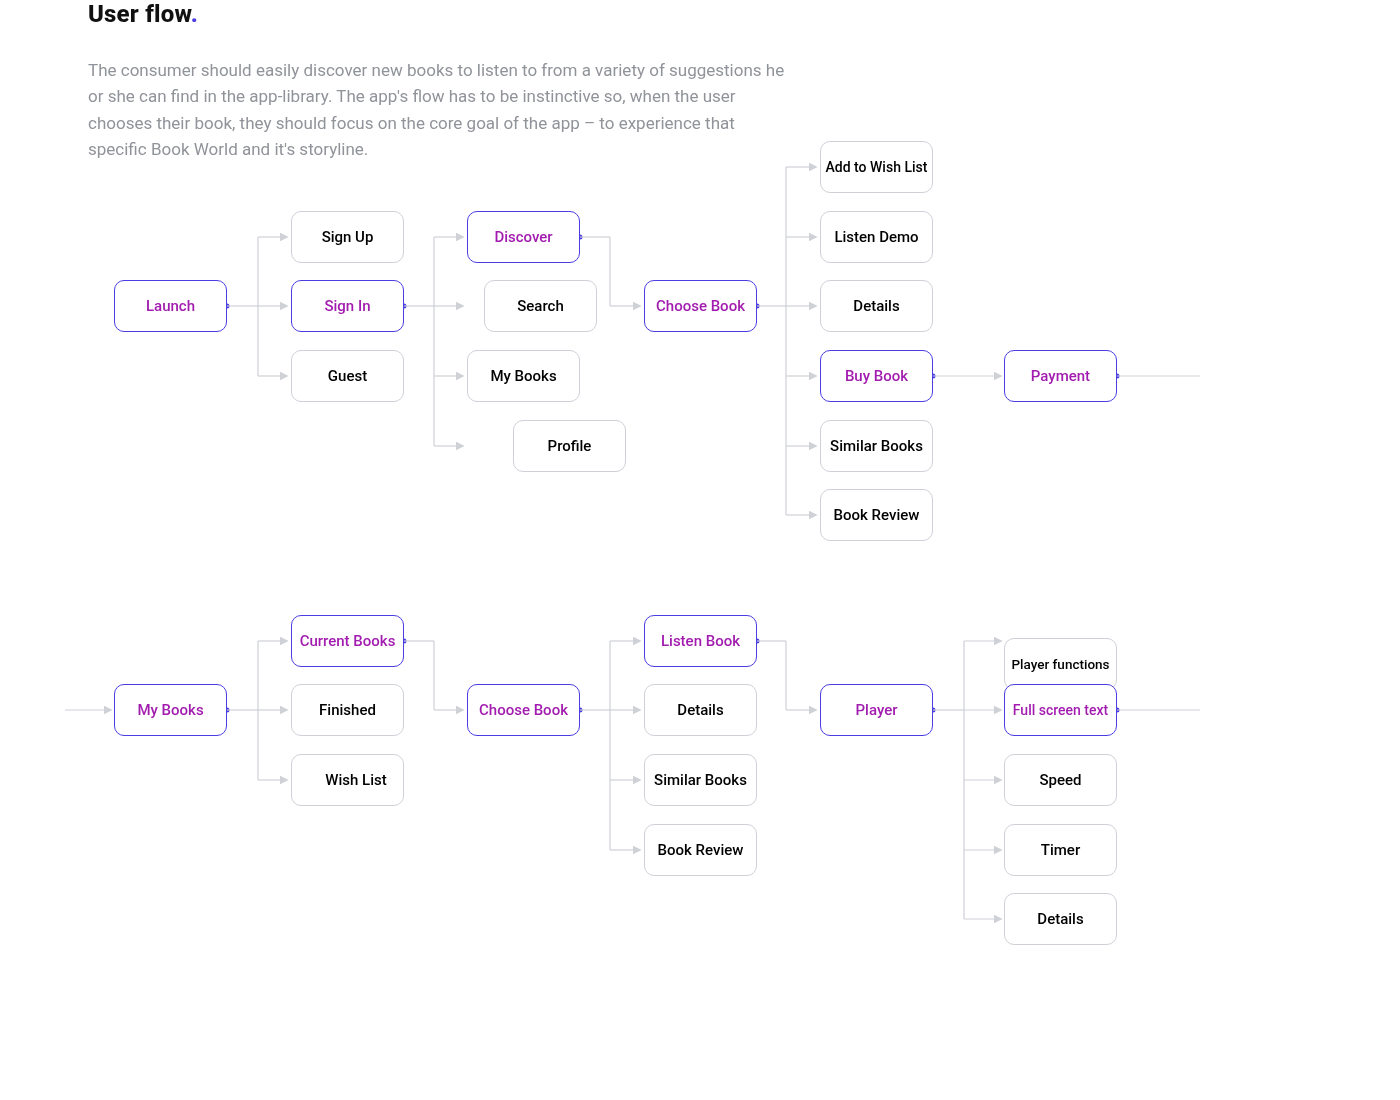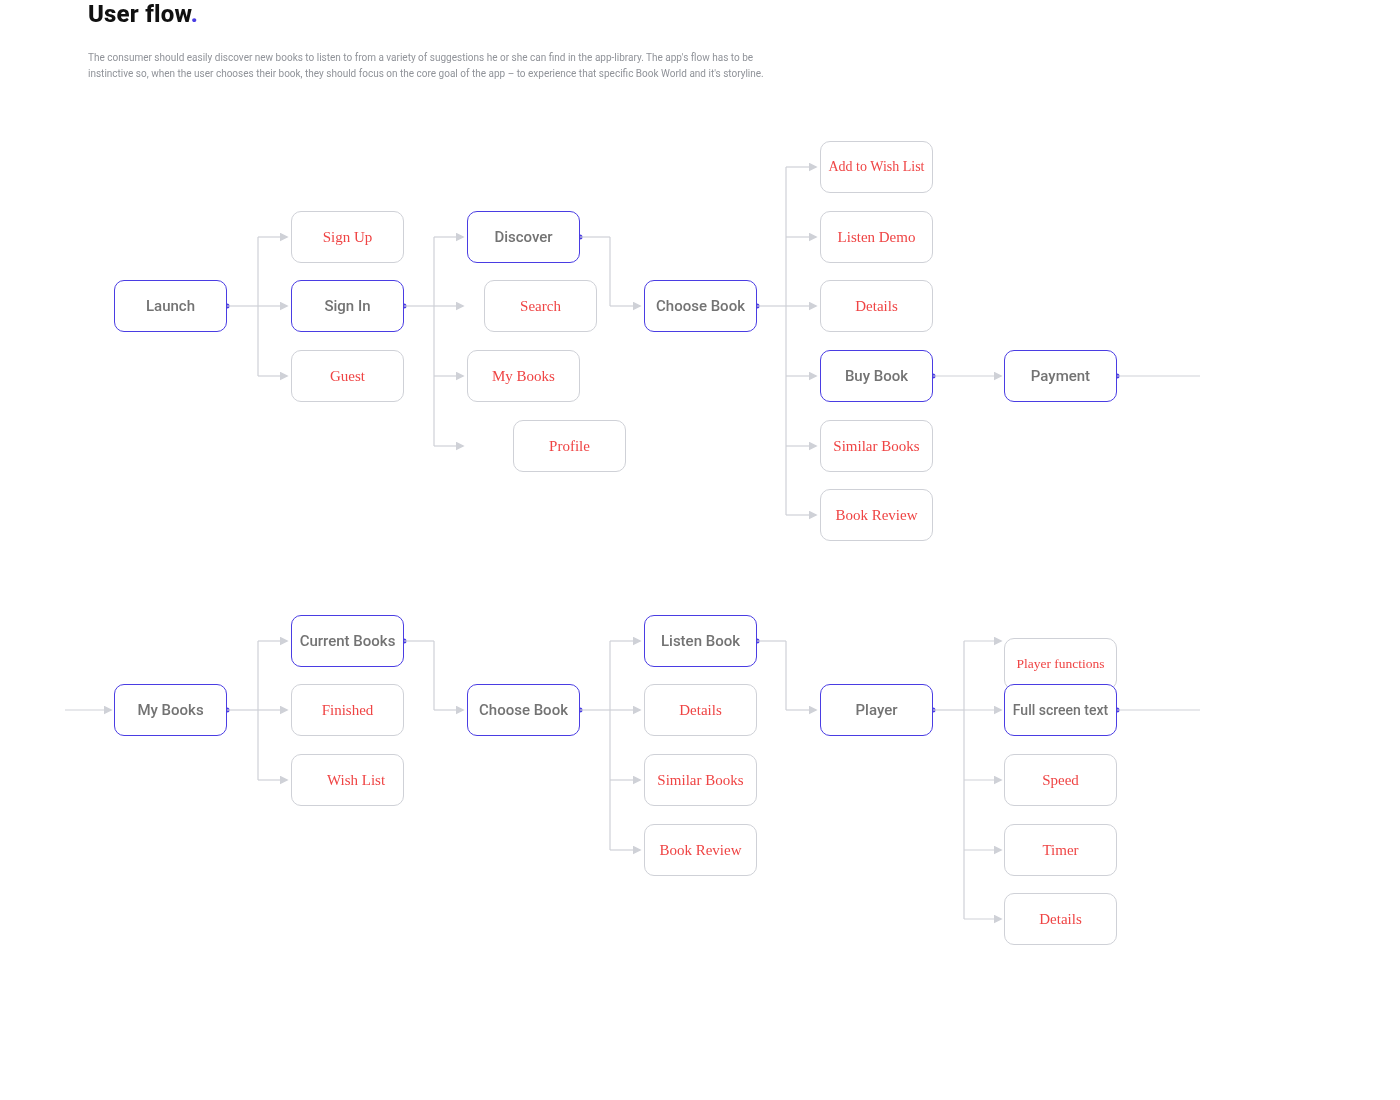--- a/index.html
+++ b/index.html
@@ -25,21 +25,21 @@
     letter-spacing: 0.2px;
   }
   .heading .dot {
     color: #4a3de3;
   }
   .intro {
     position: absolute;
     left: 88px;
     top: 40px;
     width: 700px;
-    font-size: 10px;
+    font-size: 17px;
     line-height: 1.55;
     color: #909399;
     font-weight: 400;
   }
 
   
   .node {
     position: absolute;
     width: 113px;
     height: 52px;
@@ -47,26 +47,25 @@
     display: flex;
     align-items: center;
     justify-content: center;
     font-size: 15px;
     font-weight: 500;
     box-sizing: border-box;
     background: #ffffff;
   }
   .node.primary {
     border: 1.4px solid #4a3de3;
-    color: #737373;
+    color: #a21caf;
   }
   .node.secondary {
     border: 1.4px solid #cfd1d7;
-    color: #ef4444;
-    font-family: Liberation Serif, serif;
+    color: #000000;
   }
 
   svg.connectors {
     position: absolute;
     left: 0;
     top: 0;
     width: 1400px;
     height: 1100px;
     pointer-events: none;
   }

